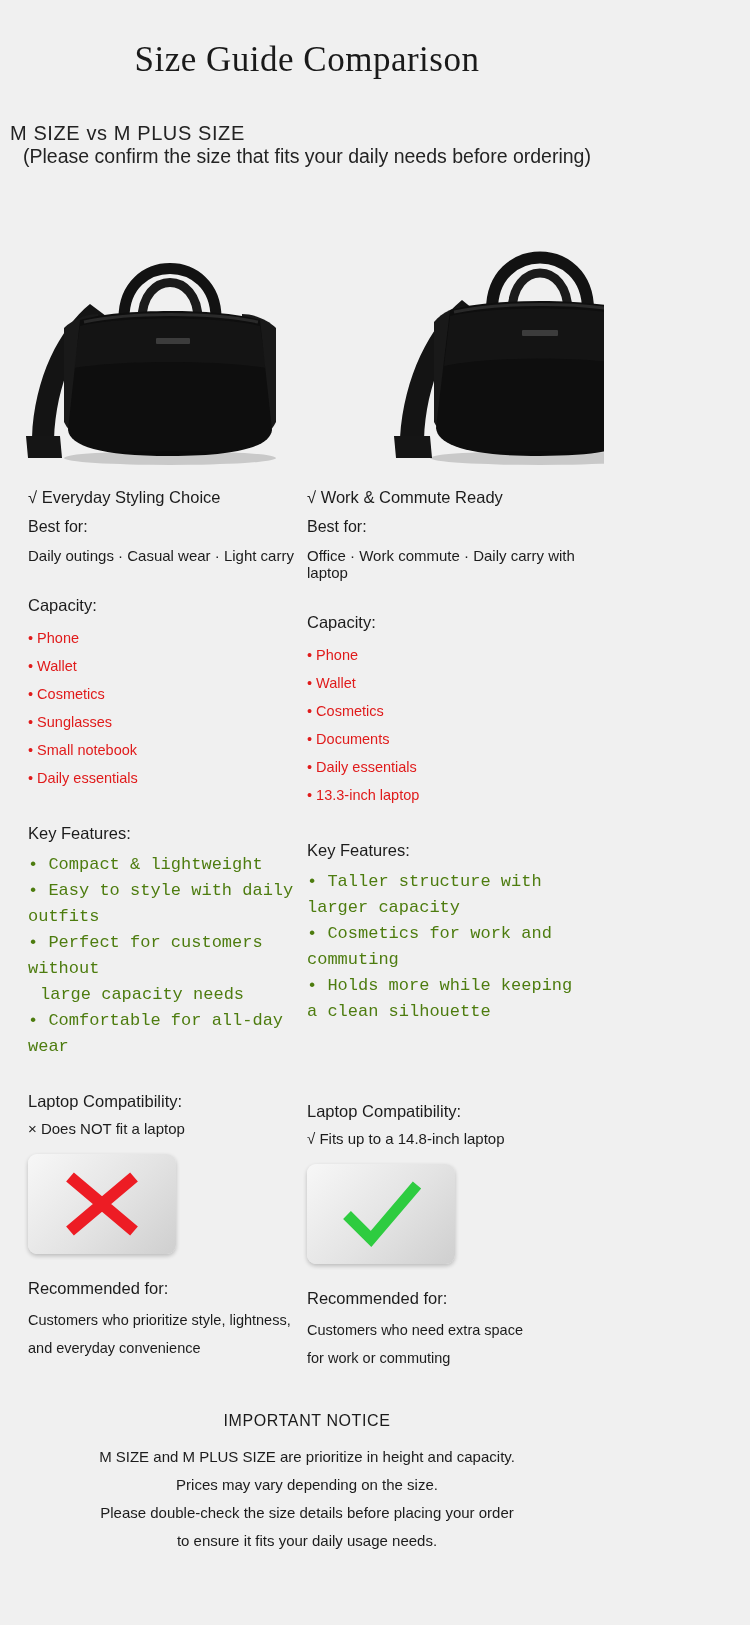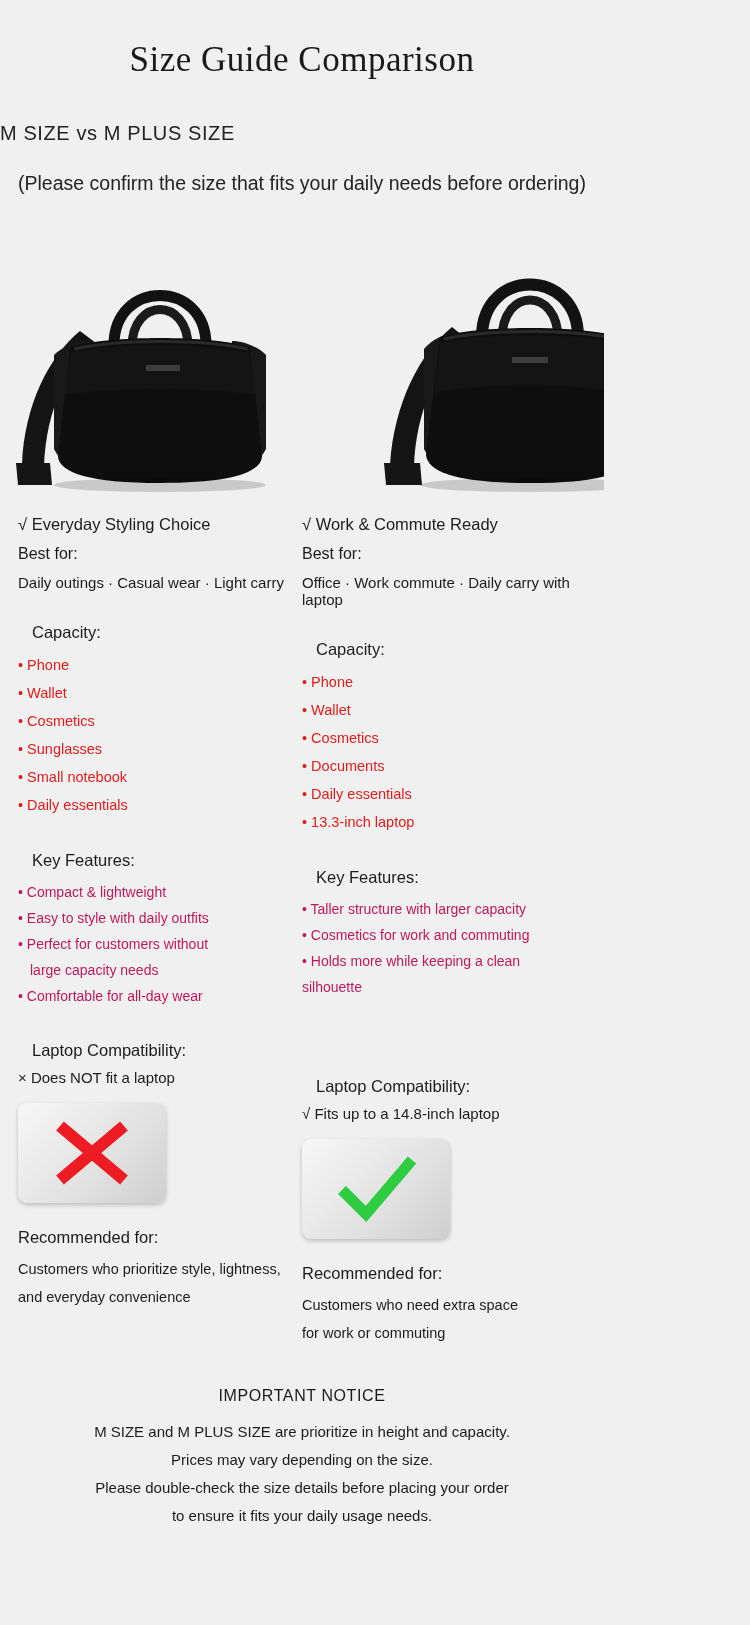--- a/index.html
+++ b/index.html
@@ -9,20 +9,21 @@
     background: #f0f0f0;
     font-family: "Liberation Sans", sans-serif;
     color: #1a1a1a;
   }
   .page {
     position: relative;
     width: 604px;
     height: 1625px;
     background: #f0f0f0;
     overflow: hidden;
+    padding-left: 10px;
   }
 
   
   .title {
     text-align: center;
     font-family: "Liberation Serif", serif;
     font-size: 35px;
     font-weight: 400;
     letter-spacing: 0.5px;
     color: #1a1a1a;
@@ -34,21 +35,20 @@
     font-weight: 400;
     letter-spacing: 0.6px;
     color: #232323;
     margin-top: 42px;
   }
   .note {
     text-align: center;
     font-size: 19.5px;
     font-weight: 400;
     color: #232323;
-    margin-top: 27px;
   }
 
   
   .bags {
     position: relative;
     height: 290px;
     margin-top: 30px;
   }
   .bag-wrap { position: absolute; }
   .bag-left  { left: 10px;  top: 10px; }
@@ -75,32 +75,32 @@
   .bestfor-val {
     font-size: 15px;
     color: #1c1c1c;
   }
 
   .sec-head {
     font-size: 16.5px;
     color: #1c1c1c;
     margin-top: 32px;
     margin-bottom: 9px;
-    margin-left: 14px;
   }
   ul { list-style: none; }
   li.cap {
     font-size: 14.5px;
     color: #e01b1b;
     line-height: 28px;
   }
   li.feat {
-    font-size: 14px;
-    color: #be185d;
+    font-size: 17px;
+    color: #4d7c0f;
     line-height: 26px;
+    font-family: Liberation Mono, monospace;
   }
   li.feat .cont { display: block; padding-left: 12px; }
 
   
   .laptop-head {
     font-size: 16.5px;
     color: #1c1c1c;
     margin-bottom: 9px;
   }
   .laptop-val {

